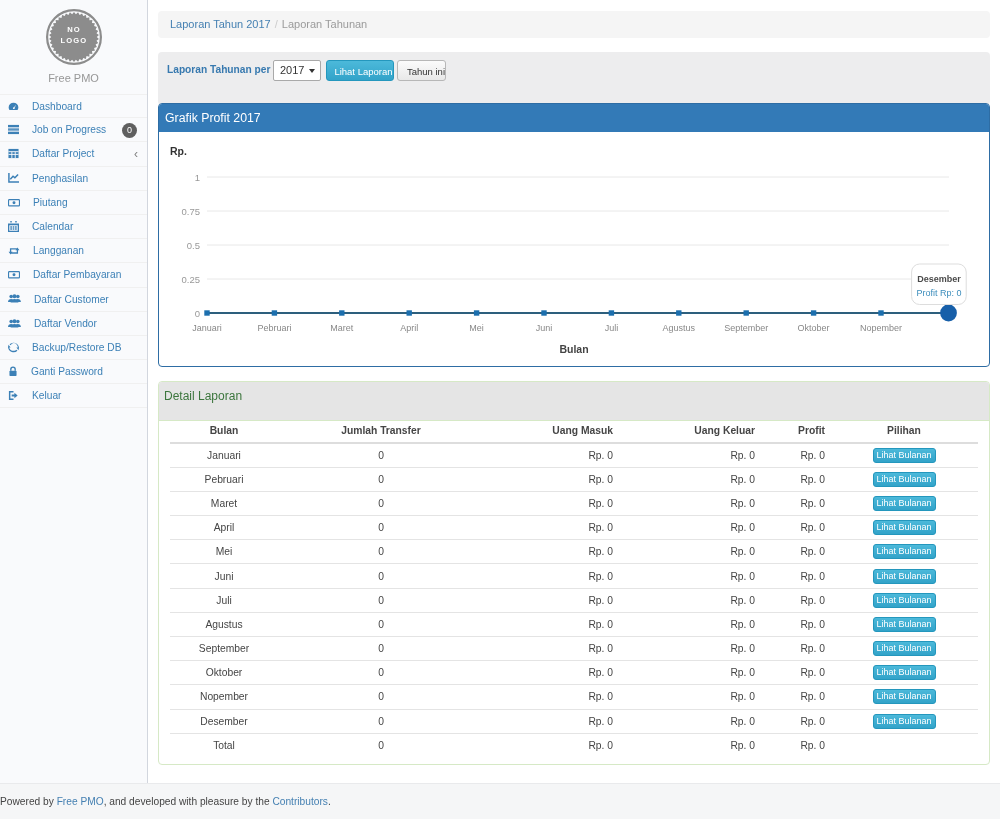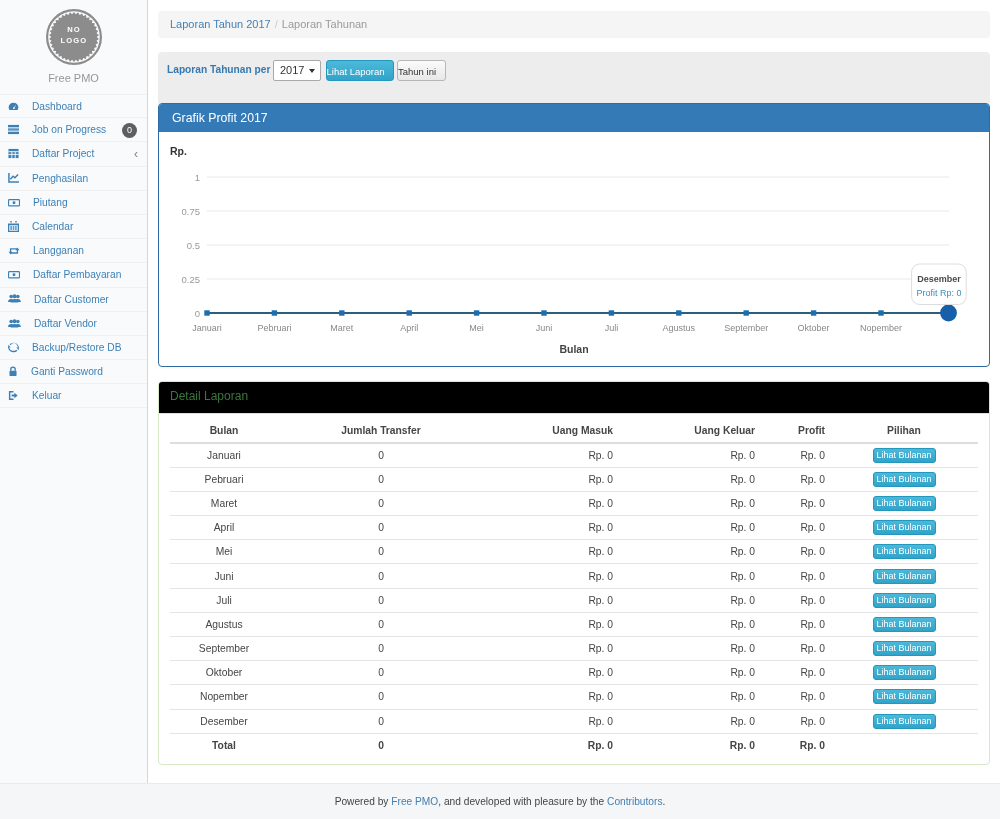--- a/index.html
+++ b/index.html
@@ -17,39 +17,39 @@
 .badge0{position:absolute;left:122px;top:5px;width:15px;height:15px;border-radius:8px;background:#5f5f5f;color:#fff;font-size:9px;line-height:15px;text-align:center}
 .chev{position:absolute;left:134px;color:#808080;font-size:12px}
 #content{position:absolute;left:158px;top:0;width:832px}
 #crumb{position:absolute;top:10.5px;left:0;width:832px;height:27px;background:#f5f5f5;border-radius:4px;font-size:11px;line-height:27px;padding-left:12px;color:#9b9b9b}
 #crumb a{color:#4580b2}
 #crumb .sep{color:#ccc;padding:0 4px}
 #formbar{position:absolute;top:52px;left:0;width:832px;height:53px;background:#ededee;border-radius:4px}
 #formbar .lbl{position:absolute;left:9px;top:0;line-height:36px;font-weight:bold;font-size:10.2px;color:#3779af}
 #ysel{position:absolute;left:115px;top:7.5px;width:48px;height:21px;background:#fff;border:1px solid #a9a9a9;border-radius:2px;font-size:11px;color:#333;line-height:19px;padding-left:6px}
 #ysel .car{position:absolute;right:5px;top:8px;width:0;height:0;border-left:3.5px solid transparent;border-right:3.5px solid transparent;border-top:4px solid #333}
-.btn{position:absolute;top:7.5px;height:21px;border-radius:3px;font-size:9.5px;text-align:left;line-height:21px}
+.btn{position:absolute;top:7.5px;height:21px;border-radius:3px;font-size:9.5px;text-align:right;line-height:21px}
 #btn-lihat{left:167.5px;width:68px;background:linear-gradient(#4cb9da,#32a3c9);border:1px solid #2497bd;color:#fff}
 #btn-tahun{left:239px;width:49px;background:linear-gradient(#fbfbfb,#e8e8e8);border:1px solid #b7b7b7;color:#333}
 .panel{position:absolute;left:0;width:832px;border-radius:4px}
 #chartp{top:102.5px;height:264.5px;border:1px solid #2e6da4;background:#fff}
-#chartp .hd{height:28px;background:#337ab7;border-radius:3px 3px 0 0;color:#fff;font-size:12.3px;line-height:28px;padding-left:13px}
+#chartp .hd{height:28px;background:#337ab7;border-radius:3px 3px 0 0;color:#fff;font-size:12.3px;line-height:28px;padding-left:6px}
 #tablep{top:381px;height:384px;border:1px solid #d6e9c6;background:#fff}
-#tablep .hd{height:32px;background:#000000;border-bottom:1px solid #d6e9c6;border-radius:3px 3px 0 0;color:#3c763d;font-size:12px;line-height:28px;padding-left:11px}
+#tablep .hd{height:39px;background:#e5e5e5;border-bottom:1px solid #d6e9c6;border-radius:3px 3px 0 0;color:#3c763d;font-size:12px;line-height:28px;padding-left:5px}
 #tbl{position:absolute;left:11px;top:37px;width:808px;border-collapse:collapse;table-layout:fixed;font-size:10.3px;color:#454545}
 #tbl th{font-weight:bold;height:24px;border-bottom:2px solid #ddd;padding:0}
 #tbl td{height:24.2px;border-top:1px solid #e4e4e4;padding:0}
 #tbl tr :nth-child(1),#tbl tr :nth-child(2),#tbl tr :nth-child(6){text-align:center}
 #tbl tr :nth-child(3),#tbl tr :nth-child(4),#tbl tr :nth-child(5){text-align:right}
 #tbl tr :nth-child(3){padding-right:5px}
 #tbl tr :nth-child(4){padding-right:5px}
 #tbl tr :nth-child(5){padding-right:5px}
-#tbl tr.tot td{font-weight:bold}
+#tbl tr.tot td{font-weight:normal}
 .bbtn{display:inline-block;width:63px;height:15px;border-radius:3px;background:linear-gradient(#4cb9da,#32a3c9);border:1px solid #2497bd;color:#fff;font-size:9px;line-height:13px;vertical-align:middle}
-#footer{position:absolute;left:0;top:783px;width:1000px;height:36px;background:#f5f6f7;border-top:1px solid #e9eaec;text-align:center;font-size:10.2px;color:#444;line-height:35px}
+#footer{position:absolute;left:0;top:783px;width:1000px;height:36px;background:#f5f6f7;border-top:1px solid #e9eaec;text-align:left;font-size:10.2px;color:#444;line-height:35px}
 #footer a{color:#4580b2}
 </style>
 </head>
 <body>
 <div id="sidebar">
   <div id="logo">
     <svg width="64" height="64" viewBox="0 0 64 64" style="margin-top:5px">
       <circle cx="32" cy="32" r="26.9" fill="none" stroke="#8c8c8c" stroke-width="2.2"></circle>
       <path fill="#8c8c8c" d="M32.0,7.0 L33.9,9.3 L36.1,7.3 L37.6,9.9 L40.1,8.4 L41.2,11.1 L43.9,10.0 L44.5,12.9 L47.4,12.3 L47.4,15.2 L50.4,15.1 L50.0,18.0 L52.9,18.3 L52.1,21.1 L54.9,22.0 L53.6,24.6 L56.2,25.9 L54.5,28.2 L56.9,29.9 L54.8,32.0 L56.9,34.1 L54.5,35.8 L56.2,38.1 L53.6,39.4 L54.9,42.0 L52.1,42.9 L52.9,45.7 L50.0,46.0 L50.4,48.9 L47.4,48.8 L47.4,51.7 L44.5,51.1 L43.9,54.0 L41.2,52.9 L40.1,55.6 L37.6,54.1 L36.1,56.7 L33.9,54.7 L32.0,57.0 L30.1,54.7 L27.9,56.7 L26.4,54.1 L23.9,55.6 L22.8,52.9 L20.1,54.0 L19.5,51.1 L16.6,51.7 L16.6,48.8 L13.6,48.9 L14.0,46.0 L11.1,45.7 L11.9,42.9 L9.1,42.0 L10.4,39.4 L7.8,38.1 L9.5,35.8 L7.1,34.1 L9.2,32.0 L7.1,29.9 L9.5,28.2 L7.8,25.9 L10.4,24.6 L9.1,22.0 L11.9,21.1 L11.1,18.3 L14.0,18.0 L13.6,15.1 L16.6,15.2 L16.6,12.3 L19.5,12.9 L20.1,10.0 L22.8,11.1 L23.9,8.4 L26.4,9.9 L27.9,7.3 L30.1,9.3 Z"></path>
       <text x="32" y="26.5" text-anchor="middle" fill="#fff" font-size="7.6" font-weight="bold" letter-spacing="1.1">NO</text>

